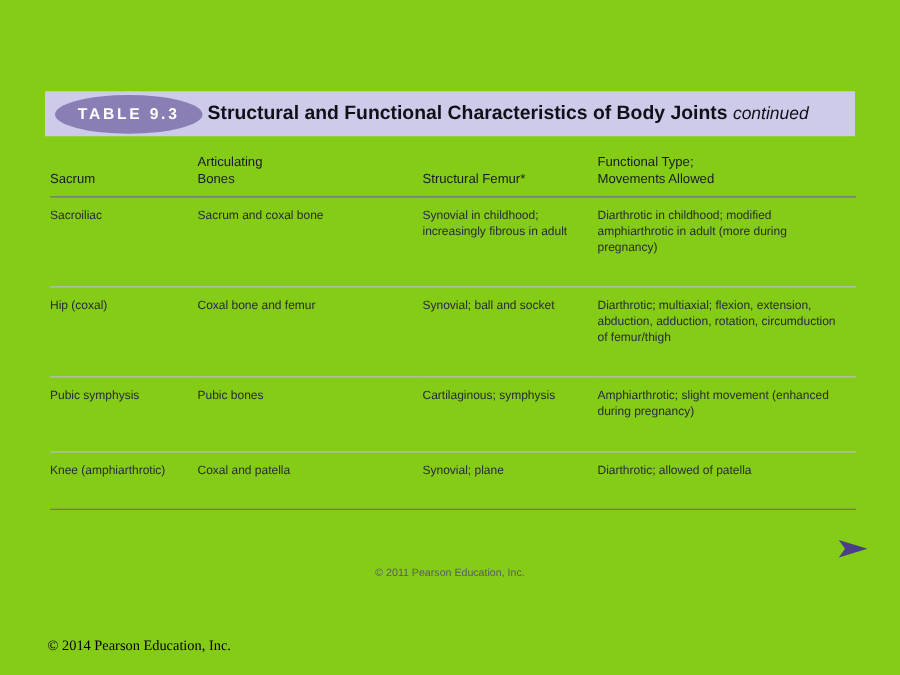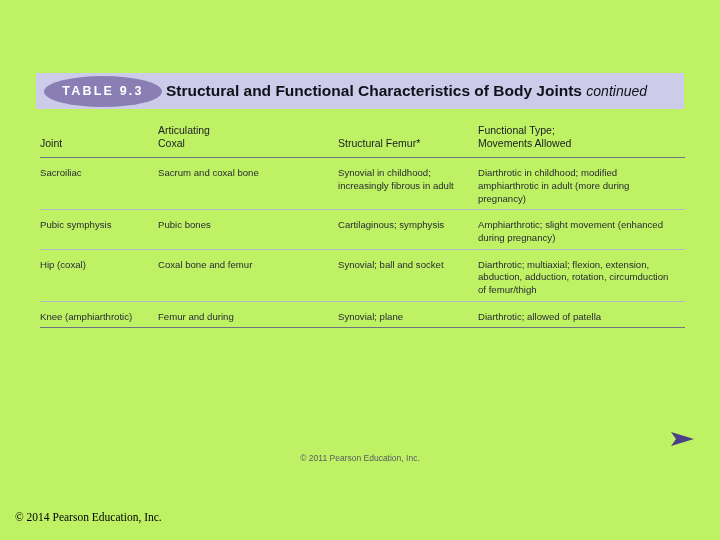--- a/index.html
+++ b/index.html
@@ -16,21 +16,21 @@
     -webkit-font-smoothing: antialiased;
   }
 
   
   #slide {
     position: absolute;
     left: 0;
     top: 0;
     width: 720px;
     height: 540px;
-    background: #bef264;
+    background: #84cc16;
   }
 
   
   .table-banner {
     position: absolute;
     left: 36px;
     top: 73px;
     width: 648px;
     height: 36px;
     background: #ccccea;
@@ -90,21 +90,21 @@
     color: #1b1b24;
     padding: 0 10px 7px 0;
     line-height: 1.25;
     border-bottom: 1.6px solid #6f6f86;
   }
   table.joints tbody td {
     text-align: left;
     vertical-align: top;
     font-size: 9.6px;
     color: #2a2a33;
-    padding: 9px 12px 4px 0;
+    padding: 9px 12px 24px 0;
     line-height: 1.32;
     border-bottom: 0.9px solid #b9b9c6;
   }
   table.joints tbody tr:last-child td {
     border-bottom: 1.6px solid #6f6f86;
   }
 
   
   .inner-copyright {
     position: absolute;
@@ -121,21 +121,21 @@
     position: absolute;
     left: 668px;
     top: 430px;
     width: 30px;
     height: 18px;
   }
 
   
   .slide-footer {
     position: absolute;
-    left: 15px;
+    left: 38px;
     top: 511px;
     font-family: "Liberation Serif", serif;
     font-size: 11.5px;
     color: #000000;
   }
 </style>
 </head>
 <body>
 
 <div id="slide">
@@ -152,57 +152,57 @@
     <table class="joints">
       <colgroup>
         <col class="c0">
           <col class="c1">
           <col class="c2">
           <col class="c3">
       </colgroup>
       <thead>
         <tr>
           <th>
-            <span>Joint</span>
+            <span>Sacrum</span>
           </th>
           <th>
             <span>Articulating</span><br>
-            <span>Coxal</span>
+            <span>Bones</span>
           </th>
           <th>
             <span>Structural Femur*</span>
           </th>
           <th>
             <span>Functional Type;</span><br>
             <span>Movements Allowed</span>
           </th>
         </tr>
       </thead>
       <tbody>
         <tr>
           <td>Sacroiliac</td>
           <td>Sacrum and coxal bone</td>
           <td>Synovial in childhood; increasingly fibrous in adult</td>
           <td>Diarthrotic in childhood; modified amphiarthrotic in adult (more during pregnancy)</td>
         </tr>
         <tr>
+          <td>Hip (coxal)</td>
+          <td>Coxal bone and femur</td>
+          <td>Synovial; ball and socket</td>
+          <td>Diarthrotic; multiaxial; flexion, extension, abduction, adduction, rotation, circumduction of femur/thigh</td>
+        </tr>
+        <tr>
           <td>Pubic symphysis</td>
           <td>Pubic bones</td>
           <td>Cartilaginous; symphysis</td>
           <td>Amphiarthrotic; slight movement (enhanced during pregnancy)</td>
         </tr>
         <tr>
-          <td>Hip (coxal)</td>
-          <td>Coxal bone and femur</td>
-          <td>Synovial; ball and socket</td>
-          <td>Diarthrotic; multiaxial; flexion, extension, abduction, adduction, rotation, circumduction of femur/thigh</td>
-        </tr>
-        <tr>
           <td>Knee (amphiarthrotic)</td>
-          <td>Femur and during</td>
+          <td>Coxal and patella</td>
           <td>Synovial; plane</td>
           <td>Diarthrotic; allowed of patella</td>
         </tr>
       </tbody>
     </table>
   </div>
 
   <div class="inner-copyright">© 2011 Pearson Education, Inc.</div>
 
   <svg class="arrow-marker" viewBox="0 0 30 18">

